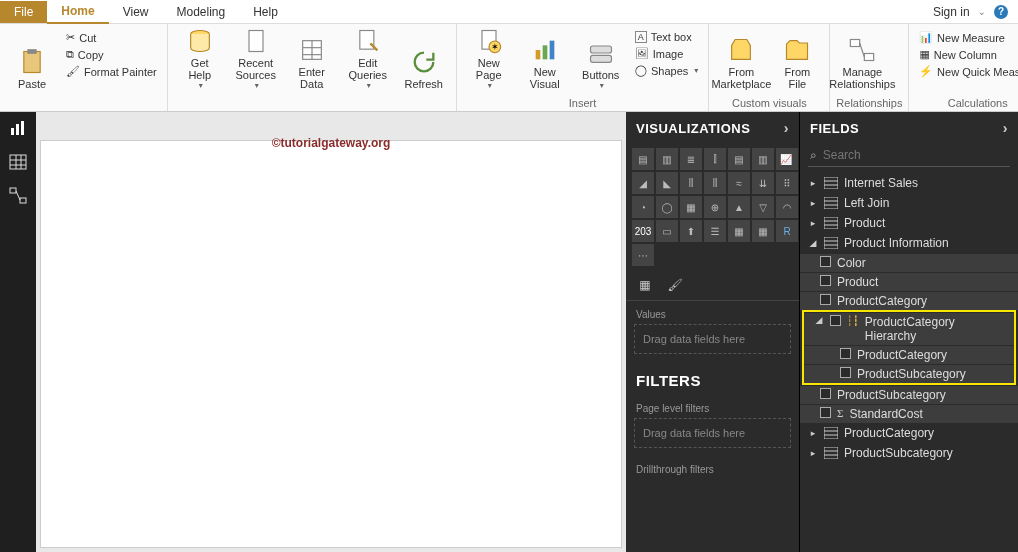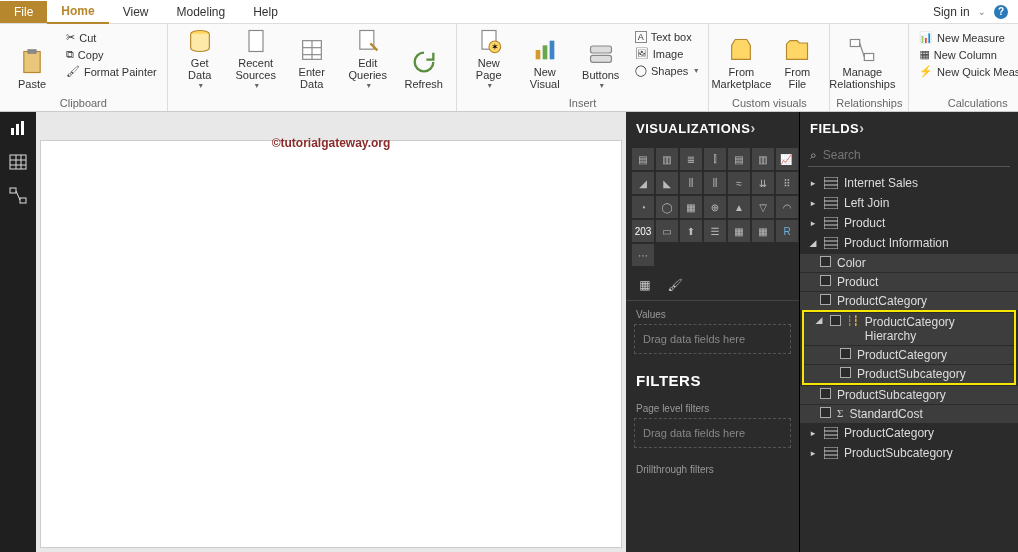--- a/index.html
+++ b/index.html
@@ -33,21 +33,21 @@
 
 .main { display: flex; height: calc(552px - 24px - 88px); }
 .canvas-area { flex: 1; background: #e8e8e8; position: relative; padding: 28px 4px 4px 4px; }
 .watermark { position: absolute; top: 24px; left: 50%; transform: translateX(-50%); color: #8b2c2c; font-weight: 600; font-size: 12px; }
 .canvas { background: #fff; border: 1px solid #ccc; width: 100%; height: 100%; }
 
 
 .panel { background: #2b2b2b; color: #ddd; font-size: 12px; }
 .panel.viz { width: 174px; border-right: 1px solid #000; }
 .panel.fields { width: 218px; }
-.panel-header { display: flex; align-items: center; justify-content: flex-start; padding: 8px 10px; font-weight: 600; letter-spacing: 0.5px; font-size: 13px; color: #fff; }
+.panel-header { display: flex; align-items: center; justify-content: space-between; padding: 8px 10px; font-weight: 600; letter-spacing: 0.5px; font-size: 13px; color: #fff; }
 .chev { font-size: 14px; color: #ccc; cursor: pointer; }
 
 .viz-grid { display: grid; grid-template-columns: repeat(7, 22px); gap: 2px; padding: 4px 6px; }
 .viz-item { width: 22px; height: 22px; background: #444; display: flex; align-items: center; justify-content: center; cursor: pointer; color:#bbb; font-size:10px; }
 
 .viz-tabs { display: flex; gap: 12px; padding: 6px 10px; border-bottom: 1px solid #444; }
 .viz-tab { width: 18px; height: 18px; display:flex; align-items:center; justify-content:center; cursor: pointer; color:#ccc; }
 
 .section-label { color: #999; font-size: 10px; padding: 8px 10px 4px; }
 .dropzone { margin: 0 8px 8px; border: 1px dashed #555; color: #888; font-size: 11px; padding: 8px; }
@@ -108,34 +108,33 @@
         <div class="rbtn-small">
             <span>⧉</span>
             <span>Copy</span>
           </div>
         <div class="rbtn-small">
             <span>🖌</span>
             <span>Format Painter</span>
           </div>
       </div>
     </div>
-    <div class="ribbon-group-label">Clipboard</div>
   </div>
 
   <div class="ribbon-group">
     <div class="ribbon-group-content">
       <div class="rbtn-big dd">
           <div class="ico">
             <svg viewBox="0 0 24 24">
               <ellipse cx="12" cy="6" rx="8" ry="3" fill="#ffd766" stroke="#b6872c"></ellipse>
               <path d="M4 6v12c0 1.7 3.6 3 8 3s8-1.3 8-3V6" fill="#ffe9a8" stroke="#b6872c"></path>
             </svg>
           </div>
           <div class="lbl" style="white-space:pre">Get
-Data</div>
+Help</div>
         </div>
       <div class="rbtn-big dd">
           <div class="ico">
             <svg viewBox="0 0 24 24">
               <rect x="6" y="3" width="12" height="18" fill="#fff" stroke="#888"></rect>
             </svg>
           </div>
           <div class="lbl" style="white-space:pre">Recent
 Sources</div>
         </div>

